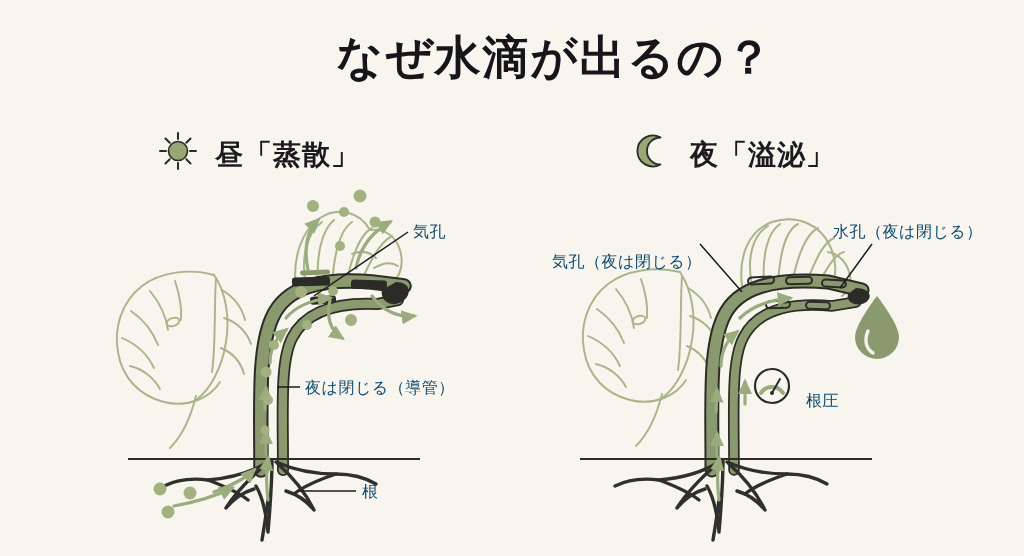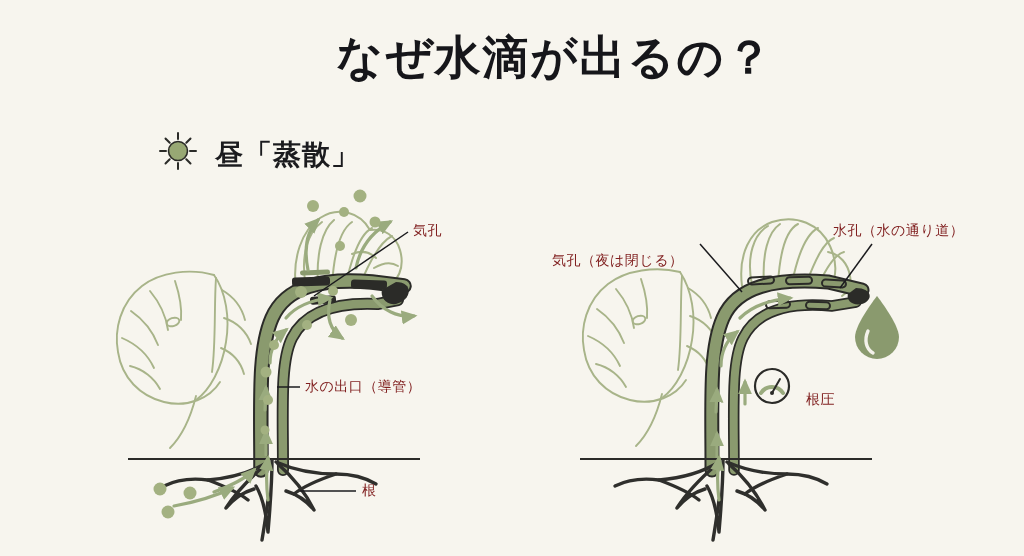--- a/index.html
+++ b/index.html
@@ -60,22 +60,22 @@
     font-size: 28px;
     font-weight: 700;
     color: #1b1b1e;
     letter-spacing: 1px;
     white-space: nowrap;
   }
   
   .anno {
     position: absolute;
     font-family: Liberation Sans, sans-serif;
-    font-size: 14px;
-    color: #7f1d1d;
+    font-size: 16px;
+    color: #0c4a6e;
     white-space: nowrap;
     letter-spacing: 0.5px;
   }
   #label-stomata-left      { left: 413px; top: 222px; }
   #label-vessel-left       { left: 305px; top: 378px; }
   #label-root-left         { left: 362px; top: 482px; }
   #label-stomata-right     { left: 552px; top: 224px; margin-top: 28px; }
   #label-hydathode-right   { left: 833px; top: 222px; }
   #label-rootpressure-right{ left: 806px; top: 379px; margin-top: 12px; }
 
@@ -98,20 +98,26 @@
         <line x1="35" y1="23" x2="41" y2="23"></line>
         <line x1="10.5" y1="10.5" x2="14.7" y2="14.7"></line>
         <line x1="31.3" y1="31.3" x2="35.5" y2="35.5"></line>
         <line x1="35.5" y1="10.5" x2="31.3" y2="14.7"></line>
         <line x1="14.7" y1="31.3" x2="10.5" y2="35.5"></line>
       </g>
     </svg>
     <span class="hdr-text">昼「蒸散」</span>
   </div>
 
+  <div class="panel-header right">
+    <svg class="hdr-icon" viewBox="0 0 46 46">
+      <path d="M30.5 9.5 A15.5 15.5 0 1 0 30.5 36.5 A12.6 12.6 0 0 1 30.5 9.5 Z" fill="#98a874" stroke="#2b2b28" stroke-width="1.8" stroke-linejoin="round"></path>
+    </svg>
+    <span class="hdr-text">夜「溢泌」</span>
+  </div>
 
   <svg class="stage" viewBox="0 0 1024 556">
 
     <defs>
       <marker id="arrowGreen" viewBox="0 0 10 10" refX="7" refY="5" markerWidth="5.5" markerHeight="5.5" orient="auto-start-reverse">
         <path d="M0,1 L9,5 L0,9 z" fill="#9aab7e"></path>
       </marker>
       <clipPath id="dropClip">
         <path d="M877 296 C877 296 899 324 899 337 a22 22 0 0 1 -44 0 c0 -13 22 -41 22 -41 z"></path>
       </clipPath>
@@ -305,20 +311,20 @@
         <line x1="772" y1="393" x2="780" y2="379" stroke="#2b2b28" stroke-width="2" stroke-linecap="round"></line>
         <circle cx="772" cy="393" r="2" fill="#2b2b28"></circle>
       </g>
 
       <line x1="742" y1="292" x2="700" y2="244" stroke="#1b1b1e" stroke-width="1.5"></line>
       <line x1="840" y1="288" x2="872" y2="244" stroke="#1b1b1e" stroke-width="1.5"></line>
     </g>
   </svg>
 
   <div class="anno" id="label-stomata-left">気孔</div>
-  <div class="anno" id="label-vessel-left">水の出口（導管）</div>
+  <div class="anno" id="label-vessel-left">夜は閉じる（導管）</div>
   <div class="anno" id="label-root-left">根</div>
 
   <div class="anno" id="label-stomata-right">気孔（夜は閉じる）</div>
-  <div class="anno" id="label-hydathode-right">水孔（水の通り道）</div>
+  <div class="anno" id="label-hydathode-right">水孔（夜は閉じる）</div>
   <div class="anno" id="label-rootpressure-right">根圧</div>
 
 </div>
 
 </body></html>

